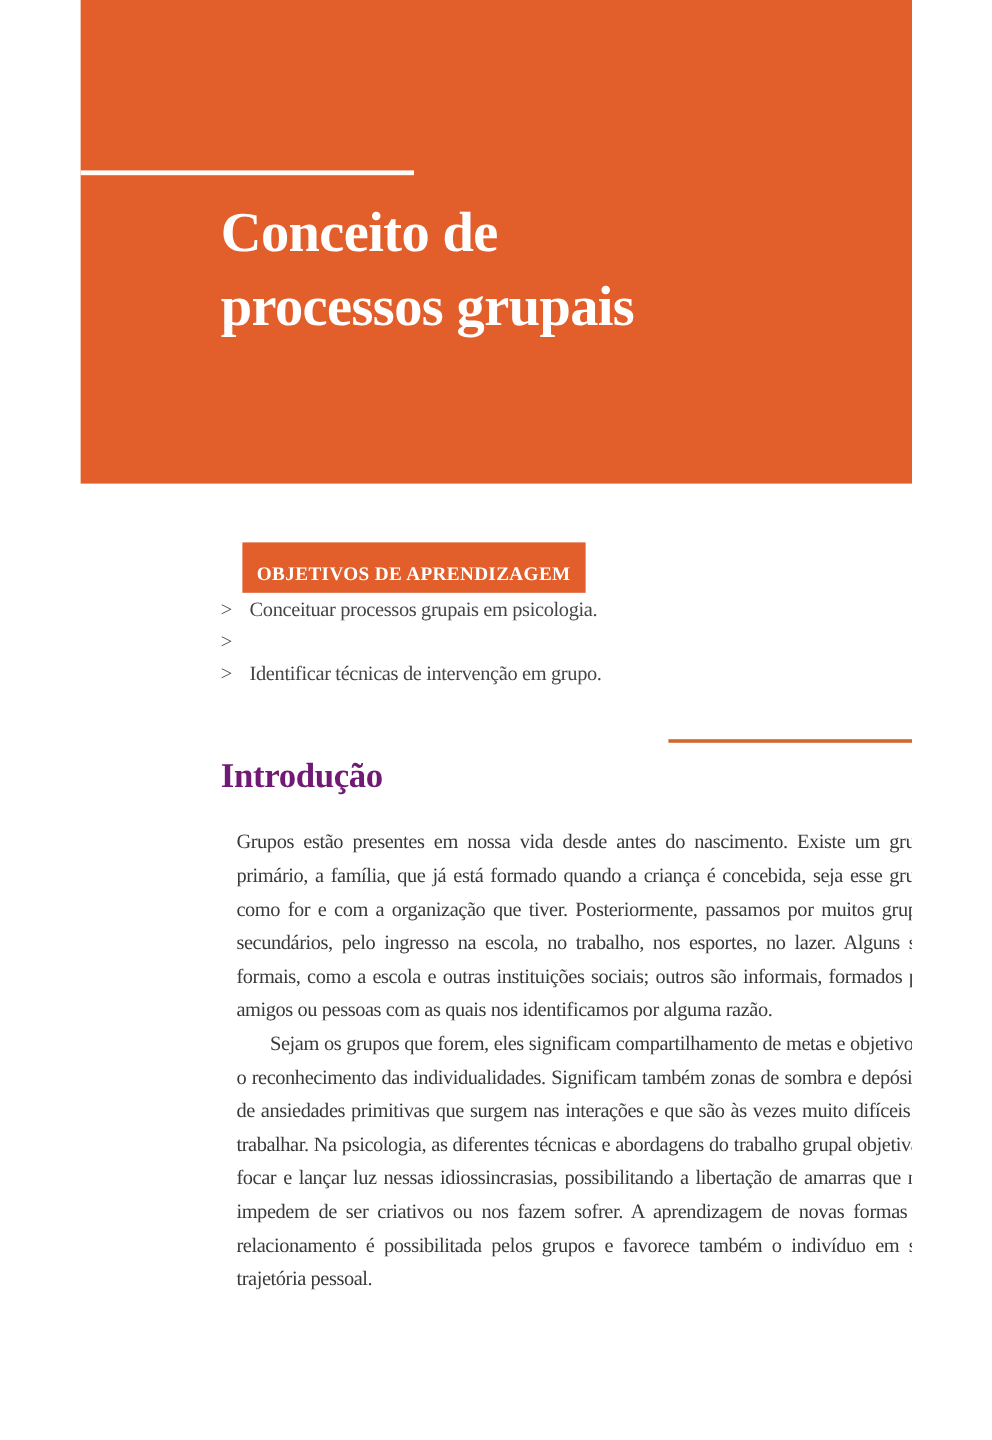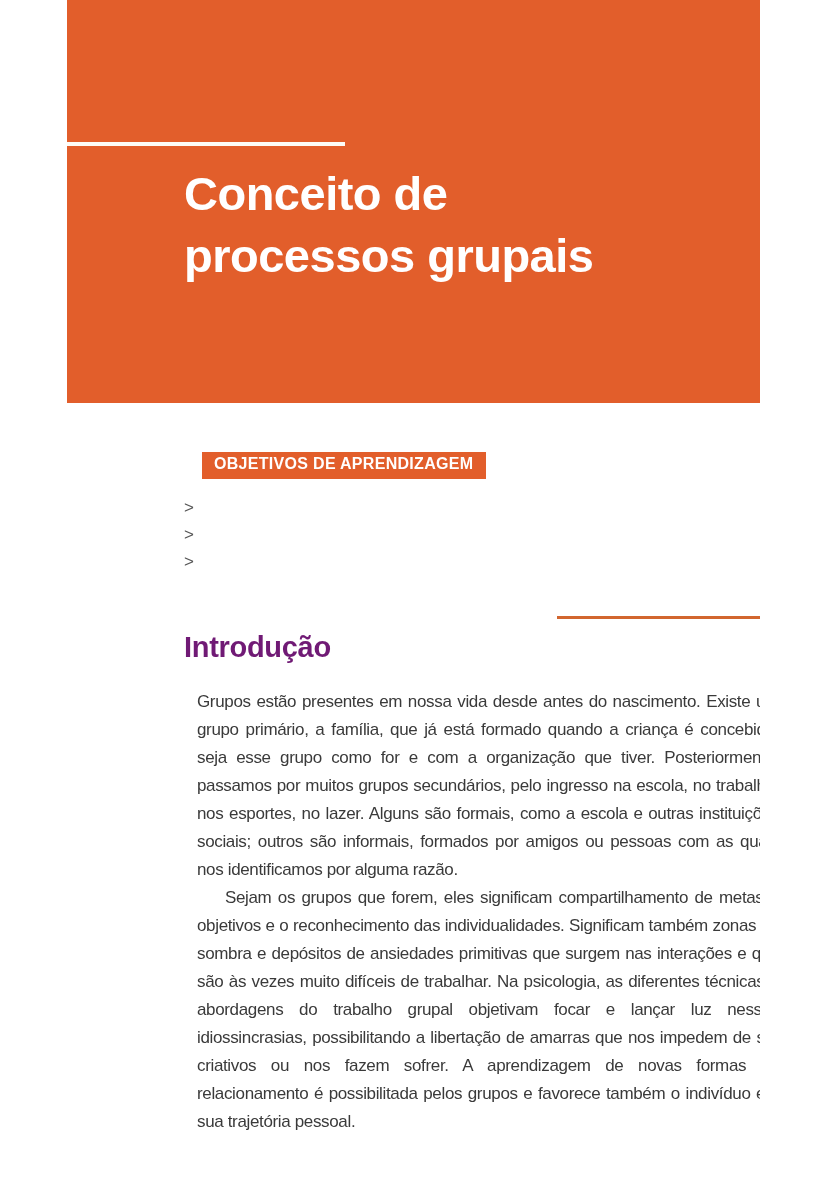--- a/index.html
+++ b/index.html
@@ -6,20 +6,21 @@
   html, body { background: #ffffff; }
   body { font-family: "Liberation Sans", sans-serif; }
 
   .page {
     position: relative;
     width: 693px;
     height: 1200px;
     margin: 0 auto;
     background: #ffffff;
     overflow: hidden;
+    font-family: Liberation Serif, serif;
   }
 
   
   .hero {
     position: absolute;
     top: 0; left: 0;
     width: 827px;
     height: 403px;
     background: #e25e2b;
   }
@@ -52,21 +53,21 @@
 
   
   .badge {
     position: absolute;
     top: 452px; left: 135px;
     background: #e25e2b;
     color: #ffffff;
     font-size: 16px;
     font-weight: bold;
     letter-spacing: 0.3px;
-    padding: 3px 13px 6px 12px;
+    padding: 18px 13px 6px 12px;
     white-space: nowrap;
   }
   .obj-list {
     position: absolute;
     top: 494px; left: 117px;
     width: 600px;
     list-style: none;
     color: #454545;
     font-size: 17px;
     line-height: 27px;
@@ -120,26 +121,28 @@
       <span>Conceito de</span><br>
       <span>processos grupais</span>
     </h1>
   </header>
 
   <section>
     <div class="badge">OBJETIVOS DE APRENDIZAGEM</div>
     <ul class="obj-list">
       <li>
         <span class="obj-marker">&gt;</span>
+        <span class="obj-text">Conceituar processos grupais em psicologia.</span>
       </li>
       <li>
         <span class="obj-marker">&gt;</span>
       </li>
       <li>
         <span class="obj-marker">&gt;</span>
+        <span class="obj-text">Identificar técnicas de intervenção em grupo.</span>
       </li>
     </ul>
   </section>
 
   <div class="section-rule"></div>
 
   <section>
     <h2 class="intro-heading">Introdução</h2>
     <div class="body-copy">
       <p>Grupos estão presentes em nossa vida desde antes do nascimento. Existe um grupo primário, a família, que já está formado quando a criança é concebida, seja esse grupo como for e com a organização que tiver. Posteriormente, passamos por muitos grupos secundários, pelo ingresso na escola, no trabalho, nos esportes, no lazer. Alguns são formais, como a escola e outras instituições sociais; outros são informais, formados por amigos ou pessoas com as quais nos identificamos por alguma razão.</p>

